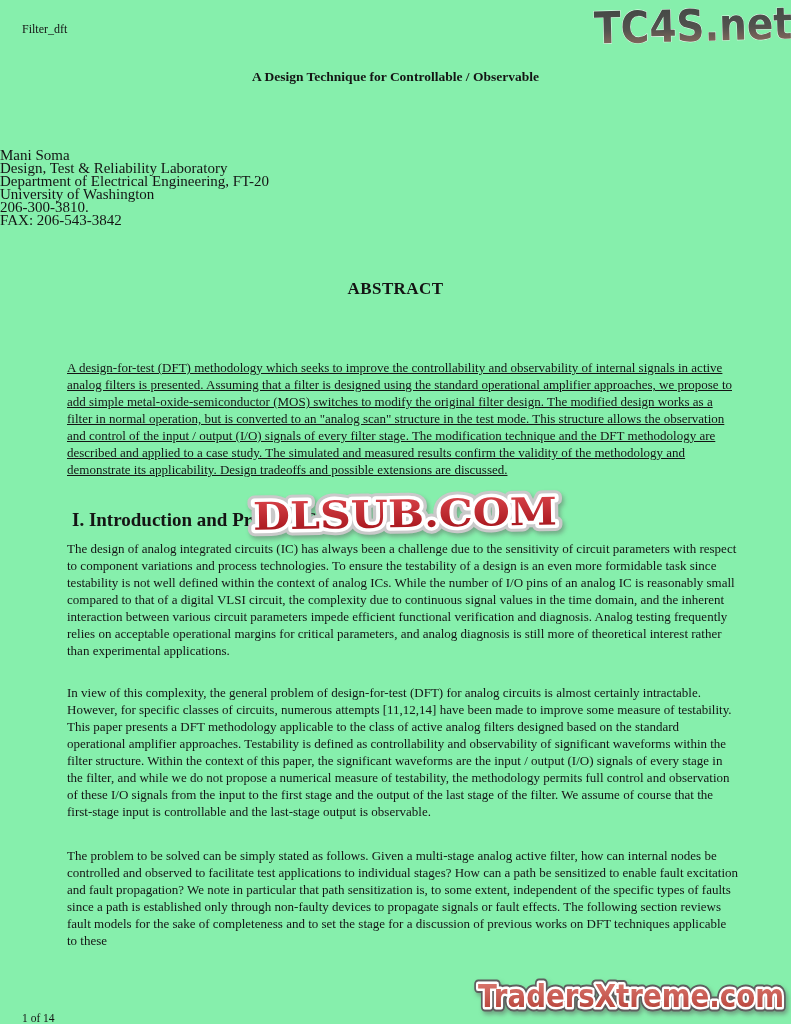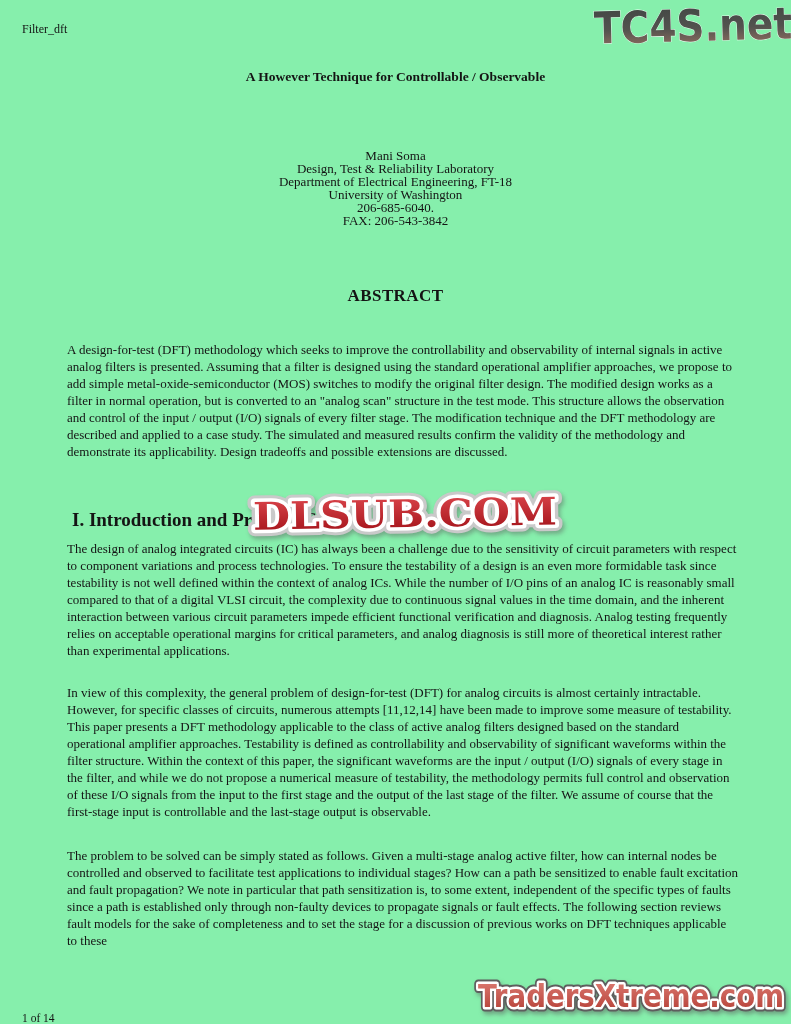--- a/index.html
+++ b/index.html
@@ -34,42 +34,42 @@
     left: 0; width: 100%;
     text-align: center;
     font-weight: bold;
     font-size: 13.5px;
   }
   .title-1 { top: 69px; }
   .title-2 { top: 103px; }
   .author-block {
     position: absolute;
     top: 149px; left: 0; width: 100%;
-    text-align: center;
-    font-size: 13px;
+    text-align: left;
+    font-size: 15px;
     line-height: 13px;
   }
   .abstract-heading {
     position: absolute;
-    top: 286px; left: 0; width: 100%;
+    top: 279px; left: 0; width: 100%;
     text-align: center;
     font-weight: bold;
     font-size: 17px;
     letter-spacing: 0.4px;
   }
   .body-par {
     position: absolute;
     left: 67px;
     width: 672px;
     font-size: 13px;
     line-height: 17px;
     text-align: left;
     margin: 0;
   }
-  .par-abstract { top: 341px; }
+  .par-abstract { top: 359px; text-decoration: underline; }
   .par-1 { top: 540px; }
   .par-2 { top: 684px; }
   .par-3 { top: 847px; }
   .section-heading {
     position: absolute;
     top: 509px; left: 72px;
     font-weight: bold;
     font-size: 19px;
     margin: 0;
   }
@@ -104,28 +104,28 @@
     <defs>
       <linearGradient id="gradTop" x1="0" y1="0" x2="0" y2="1">
         <stop offset="0%" stop-color="#39383a"></stop>
         <stop offset="55%" stop-color="#4f4547"></stop>
         <stop offset="100%" stop-color="#a06a5e"></stop>
       </linearGradient>
     </defs>
     <text x="2" y="47" font-family="DejaVu Sans, sans-serif" font-weight="bold" font-size="44" fill="url(#gradTop)" stroke="#ffffff" stroke-width="0.8" paint-order="stroke" textLength="198" lengthAdjust="spacingAndGlyphs">TC4S.net</text>
   </svg>
 
-  <div class="doc-title title-1">A However Technique for Controllable / Observable</div>
+  <div class="doc-title title-1">A Design Technique for Controllable / Observable</div>
 
   <div class="author-block">
     <div>Mani Soma</div>
     <div>Design, Test &amp; Reliability Laboratory</div>
-    <div>Department of Electrical Engineering, FT-18</div>
+    <div>Department of Electrical Engineering, FT-20</div>
     <div>University of Washington</div>
-    <div>206-685-6040.</div>
+    <div>206-300-3810.</div>
     <div>FAX: 206-543-3842</div>
   </div>
 
   <div class="abstract-heading">ABSTRACT</div>
   <p class="body-par par-abstract">A design-for-test (DFT) methodology which seeks to improve the controllability and observability of internal signals in active analog filters is presented. Assuming that a filter is designed using the standard operational amplifier approaches, we propose to add simple metal-oxide-semiconductor (MOS) switches to modify the original filter design. The modified design works as a filter in normal operation, but is converted to an "analog scan" structure in the test mode. This structure allows the observation and control of the input / output (I/O) signals of every filter stage. The modification technique and the DFT methodology are described and applied to a case study. The simulated and measured results confirm the validity of the methodology and demonstrate its applicability. Design tradeoffs and possible extensions are discussed.</p>
 
   <h3 class="section-heading">I. Introduction and Problem S</h3>
   <svg class="wm-mid" width="322" height="58" viewBox="0 0 322 58">
     <defs>
       <linearGradient id="gradMid" x1="0" y1="0" x2="0" y2="1">

